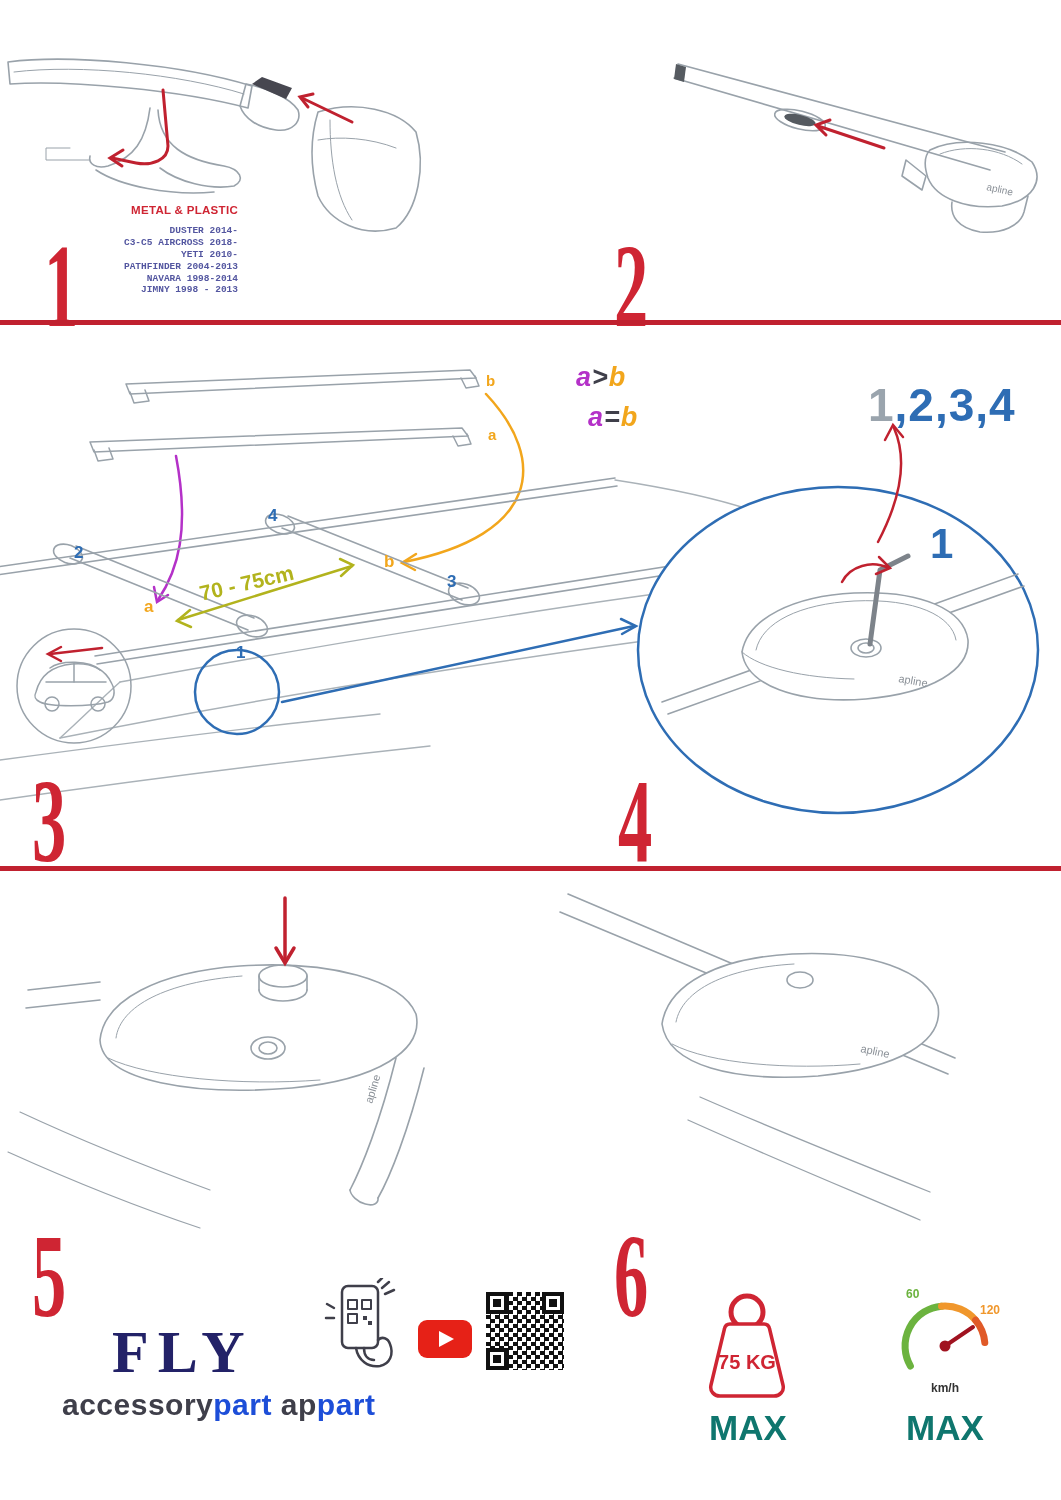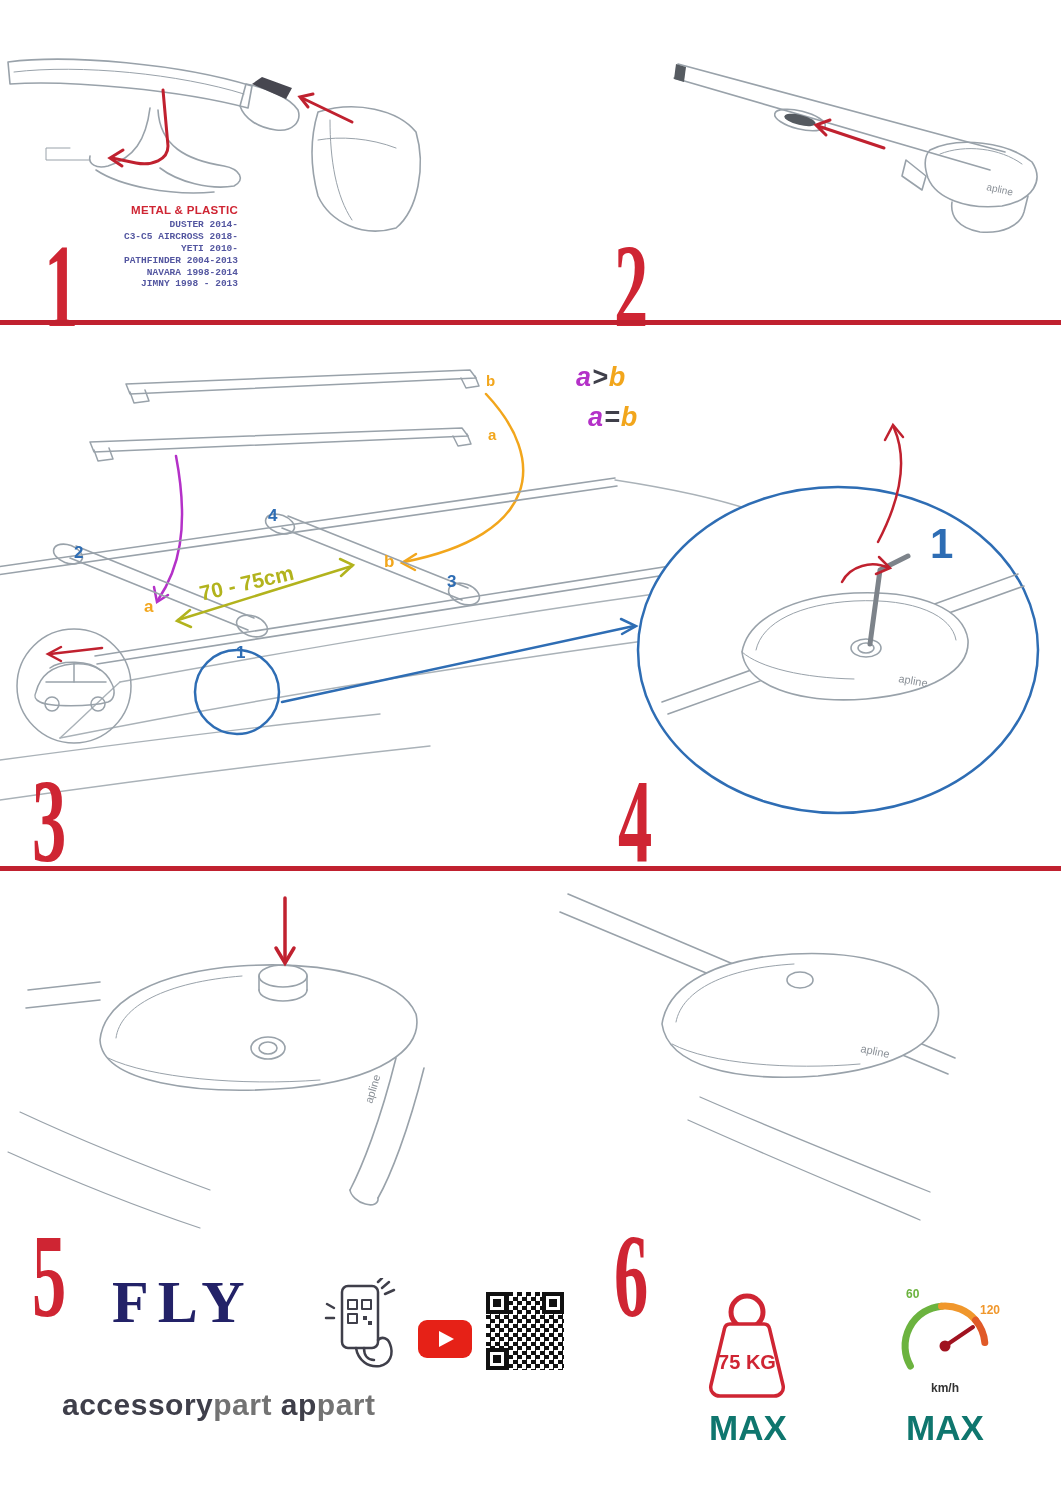--- a/index.html
+++ b/index.html
@@ -3,33 +3,33 @@
 <meta charset="utf-8">
 <style>
   html,body{margin:0;padding:0;background:#fff;}
   #page{position:relative;width:1061px;height:1500px;background:#fff;overflow:hidden;
         font-family:"Liberation Sans",sans-serif;}
   .abs{position:absolute;}
   .stepnum{font-family:"Liberation Serif",serif;font-weight:700;color:#cf2533;
            font-size:118px;line-height:1;transform:scaleX(.58);transform-origin:left top;}
   .divider{position:absolute;left:0;width:1061px;height:5px;background:#c0212f;}
   .veh-list{font-size:9.5px;font-weight:600;color:#5356a0;line-height:1.25;text-align:right;font-family:Liberation Mono, monospace;}
-  .mat{font-size:11.5px;font-weight:700;color:#cf2533;text-align:right;margin-bottom:3px;letter-spacing:.3px;}
+  .mat{font-size:11.5px;font-weight:700;color:#cf2533;text-align:right;margin-bottom:9px;letter-spacing:.3px;}
   .barlabel{font-size:15px;font-weight:700;color:#f2a61c;}
   .rule{font-size:27px;font-weight:700;letter-spacing:1px;font-style:italic;}
   .rule .pa{color:#b431c8;} .rule .op{color:#3f3f4a;} .rule .pb{color:#f2a61c;}
   .rooflbl{font-size:17px;font-weight:700;color:#2e6db4;}
   .rooflbl.orange{color:#f2a61c;}
   .seq{font-size:46px;font-weight:700;letter-spacing:1px;}
   .seq .first{color:#9aa4ad;} .seq .rest{color:#2e6db4;}
   .callout1{font-size:42px;font-weight:700;color:#2e6db4;}
   .dist{font-size:21px;font-weight:700;color:#b2b31d;transform:rotate(-13deg);transform-origin:left center;}
   .fly{font-family:"Liberation Serif",serif;font-size:60px;font-weight:600;color:#232268;letter-spacing:9px;}
   .brandline{font-size:30px;font-weight:700;letter-spacing:.5px;}
-  .brandline .dk{color:#3f3f4a;} .brandline .rd{color:#737373;text-align:center;}
+  .brandline .dk{color:#3f3f4a;} .brandline .rd{color:#1d4ed8;text-align:center;}
   .maxlbl{font-size:35px;font-weight:700;color:#0f766e;text-align:center;}
   .qr{width:78px;height:78px;background:repeating-conic-gradient(#111 0% 25%,#fff 0% 50%) 0 0/9px 9px;
       position:absolute;}
   .qr .finder{position:absolute;width:14px;height:14px;border:4px solid #111;background:#fff;
       display:flex;align-items:center;justify-content:center;}
   .qr .finder div{width:8px;height:8px;background:#111;}
 </style>
 </head>
 <body>
 
@@ -182,20 +182,21 @@
       <path d="M885,110 L893,95 L903,107"></path>
     </g>
   </svg>
 
   <div class="abs barlabel" style="left:486px;top:372px">b</div>
   <div class="abs barlabel" style="left:488px;top:426px">a</div>
 
   <div class="abs rule" style="left:576px;top:362px"><span class="pa">a</span><span class="op">&gt;</span><span class="pb">b</span></div>
   <div class="abs rule" style="left:588px;top:402px"><span class="pa">a</span><span class="op">=</span><span class="pb">b</span></div>
 
+  <div class="abs seq" style="left:868px;top:378px"><span class="first">1</span><span class="rest">,2,3,4</span></div>
   <div class="abs callout1" style="left:930px;top:520px">1</div>
 
   <div class="abs rooflbl" style="left:74px;top:543px">2</div>
   <div class="abs rooflbl" style="left:268px;top:506px">4</div>
   <div class="abs rooflbl orange" style="left:384px;top:552px">b</div>
   <div class="abs rooflbl" style="left:447px;top:572px">3</div>
   <div class="abs rooflbl orange" style="left:144px;top:597px">a</div>
   <div class="abs rooflbl" style="left:236px;top:643px">1</div>
 
   <div class="abs dist" style="left:200px;top:582px">70 - 75cm</div>
@@ -240,21 +241,21 @@
       <ellipse cx="800" cy="108" rx="13" ry="8"></ellipse>
       <path d="M700,225 C780,260 860,292 930,320" stroke-width="1.3"></path>
       <path d="M688,248 C770,285 850,318 920,348" stroke-width="1.3"></path>
     </g>
     <text x="860" y="180" font-size="11" fill="#8a9097" transform="rotate(12 860 180)">apline</text>
   </svg>
 
   <div class="abs stepnum" style="left:32px;top:1218px">5</div>
   <div class="abs stepnum" style="left:614px;top:1218px">6</div>
 
-  <div class="abs fly" style="left:112px;top:1268px">FLY</div>
+  <div class="abs fly" style="left:112px;top:1318px">FLY</div>
   <div class="abs brandline" style="left:62px;top:1388px"><span class="dk">accessory</span><span class="rd">part</span><span>&nbsp;</span><span class="dk">ap</span><span class="rd">part</span></div>
 
   <svg class="abs" style="left:312px;top:1278px" width="105" height="105" viewBox="0 0 105 105">
     <g stroke="#3f3f4a" stroke-width="2.5" fill="none" stroke-linecap="round" stroke-linejoin="round">
       <rect x="30" y="8" width="36" height="62" rx="6"></rect>
       <rect x="36" y="22" width="9" height="9" stroke-width="2"></rect>
       <rect x="50" y="22" width="9" height="9" stroke-width="2"></rect>
       <rect x="36" y="36" width="9" height="9" stroke-width="2"></rect>
       <rect x="51" y="38" width="4" height="4" fill="#3f3f4a" stroke="none"></rect>
       <rect x="56" y="43" width="4" height="4" fill="#3f3f4a" stroke="none"></rect>

